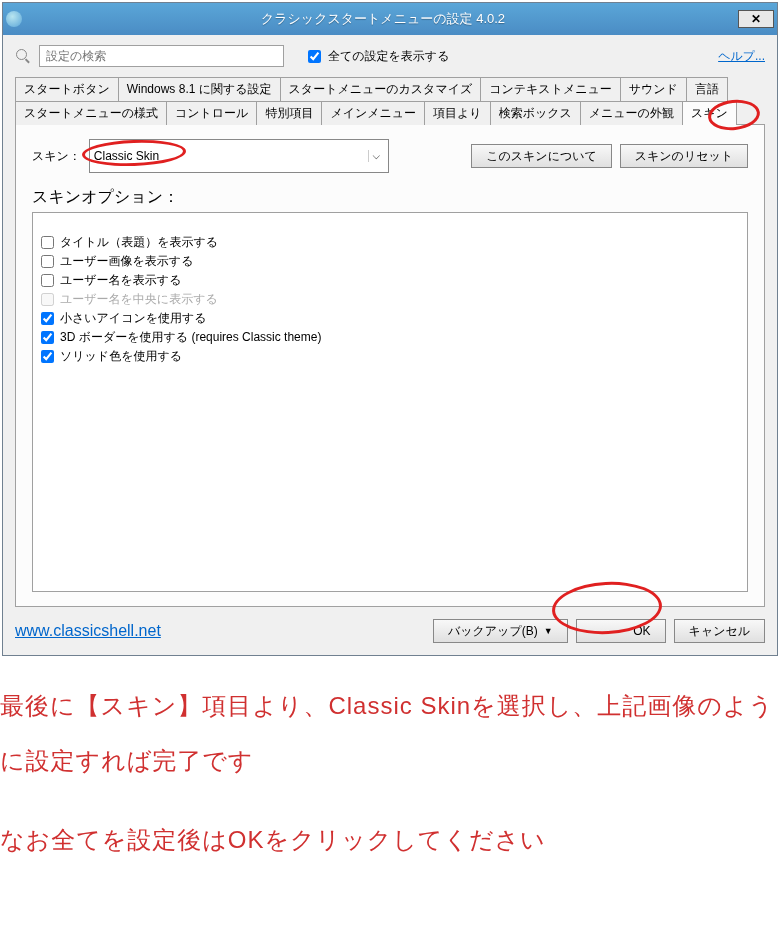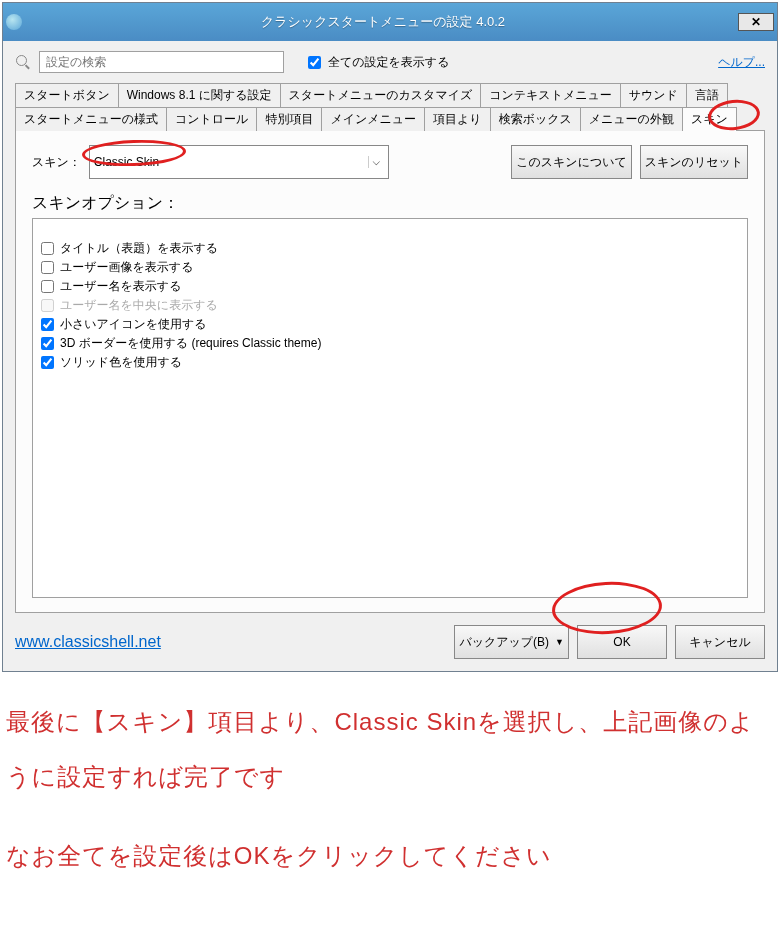--- a/index.html
+++ b/index.html
@@ -13,21 +13,21 @@
   }
   .window {
     width: 776px;
     margin: 2px;
     background: #f0f0f0;
     border: 1px solid #708090;
   }
   .titlebar {
     background: linear-gradient(#5aa6d8, #4a8cc4);
     color: #fff;
-    height: 38px;
+    height: 32px;
     display: flex;
     align-items: center;
     padding: 0 3px;
   }
   .titlebar .icon {
     width: 16px; height: 16px;
     border-radius: 50%;
     background: radial-gradient(circle at 40% 35%, #b8e5f0, #5aa6d8);
     margin-right: 6px;
     flex-shrink: 0;
@@ -150,27 +150,27 @@
   .skin-select .arrow {
     width: 16px;
     text-align: center;
     font-size: 10px;
     color: #444;
     border-left: 1px solid #ccc;
   }
   .btn {
     background: linear-gradient(#f8f8f8, #e0e0e0);
     border: 1px solid #888;
-    padding: 3px 4px;
-    font-size: 12px;
-    cursor: pointer;
-    height: 34px;
+    padding: 3px 14px;
+    font-size: 12px;
+    cursor: pointer;
+    height: 24px;
     display: inline-flex;
     align-items: center;
-    justify-content: center;
+    justify-content: flex-end;
   }
   .options-label {
     font-size: 16px;
     margin-bottom: 4px;
   }
   .options-box {
     border: 1px solid #a0a0a0;
     background: #fff;
     height: 380px;
     padding: 20px 8px;
@@ -201,21 +201,21 @@
     text-decoration: underline;
     cursor: pointer;
     font-size: 16px;
   }
   .btn-wide { min-width: 90px; }
   .btn .tri {
     margin-left: 6px;
     font-size: 9px;
   }
   .caption {
-    padding: 20px 6px;
+    padding: 20px 0;
     font-size: 24px;
     color: #d03030;
     line-height: 2.3;
     letter-spacing: 1px;
   }
   .caption p { margin: 0 0 24px 0; }
 
   
   .scribble {
     position: absolute;

